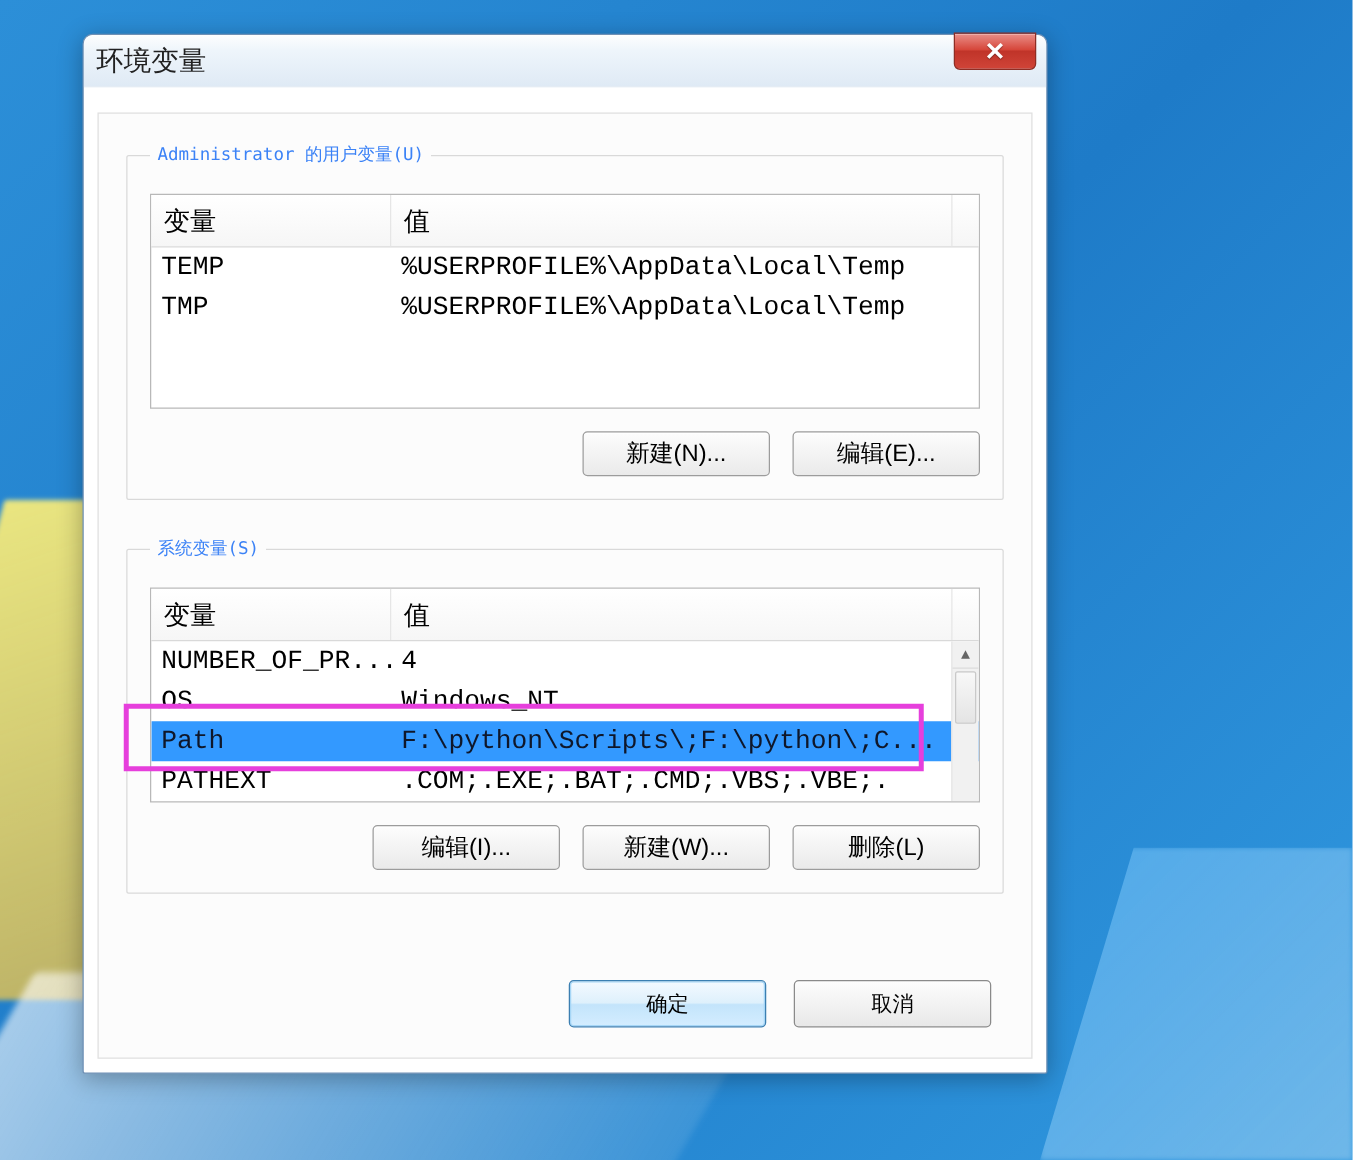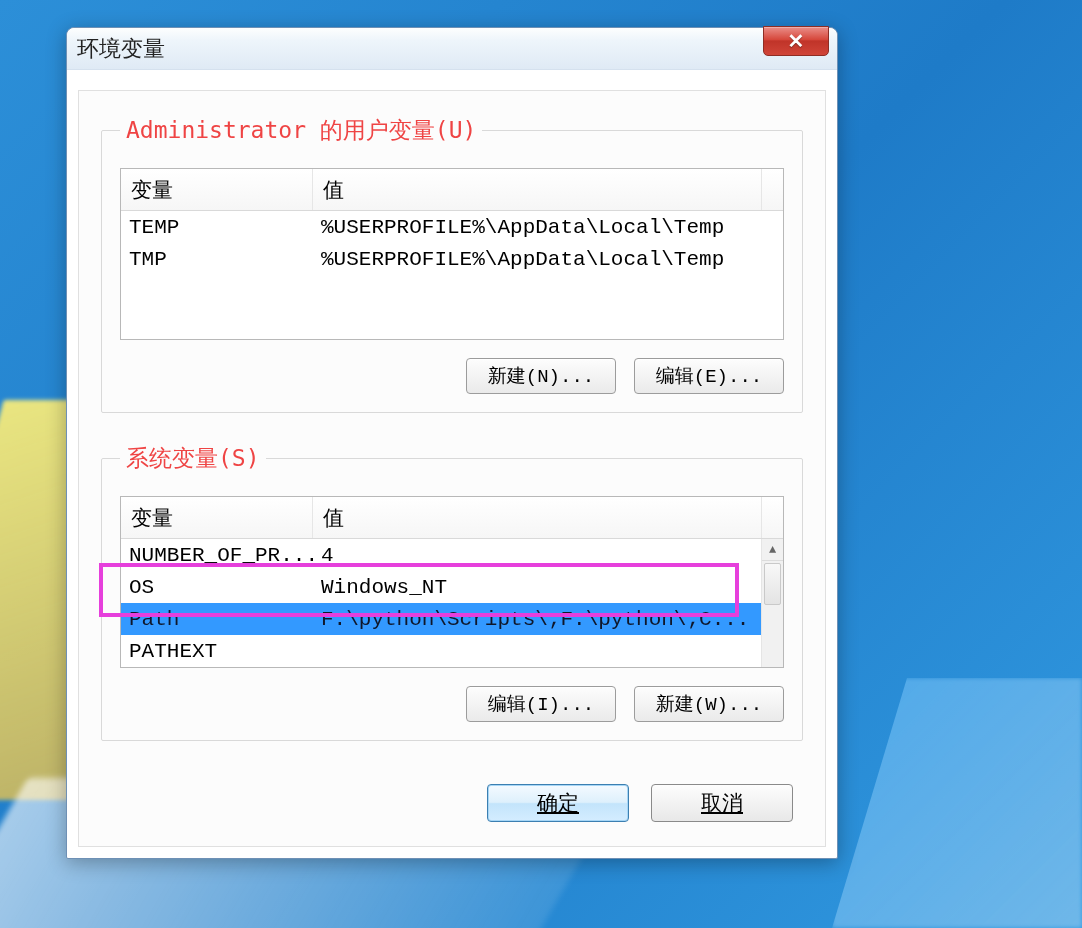--- a/index.html
+++ b/index.html
@@ -57,24 +57,24 @@
     .inner-pad { padding: 24px 22px 18px; height: 100%; display: flex; flex-direction: column; }
 
     fieldset.group {
       border: 1px solid #d9d9d9;
       border-radius: 2px;
       padding: 22px 18px 18px;
       margin-bottom: 30px;
       position: relative;
     }
     fieldset.group legend {
-      font-size: 23px;
+      font-size: 14px;
       font-family: "SimSun", monospace;
       padding: 0 6px;
-      color: #ef4444;
+      color: #3b82f6;
     }
 
     .list {
       border: 1px solid #b8b8b8;
       background: #fff;
       height: 172px;
       overflow: hidden;
       position: relative;
       font-family: "SimSun", "Courier New", monospace;
       font-size: 21px;
@@ -98,38 +98,38 @@
     .row.selected { background: #3399ff; color: #0f172a; }
 
     .scroll-area { position: absolute; right: 0; top: 0; bottom: 0; width: 22px; background: #f1f1f1; border-left: 1px solid #e5e5e5; }
     .scroll-up { position: absolute; top: 0; left:0; right:0; height: 22px; border-bottom:1px solid #dcdcdc; display:flex; align-items:center; justify-content:center; font-size:12px; color:#666; }
     .scroll-thumb { position: absolute; top: 24px; left: 2px; right: 2px; height: 42px; background: linear-gradient(to bottom,#f8f8f8,#e4e4e4); border:1px solid #c9c9c9; border-radius:2px; }
 
     .btn-row { display: flex; justify-content: flex-end; gap: 18px; margin-top: 18px; }
     .btn {
       width: 150px; height: 36px;
       font-size: 19px;
-      font-family: Liberation Mono, monospace;
+      font-family: Liberation Sans, sans-serif;
       background: linear-gradient(to bottom, #fdfdfd, #eaeaea);
       border: 1px solid #9c9c9c;
       border-radius: 4px;
       box-shadow: inset 0 1px 0 #fff;
       cursor: default;
       display: inline-flex; align-items: center; justify-content: center;
     }
 
     .dialog-buttons { margin-top: auto; display: flex; justify-content: flex-end; gap: 22px; padding-right: 10px; padding-bottom: 6px;}
     .dlg-btn {
-      width: 142px; height: 38px;
-      font-size: 21px;
+      width: 158px; height: 38px;
+      font-size: 17px;
       font-family: "SimSun", serif;
       border-radius: 4px;
       border: 1px solid #8a8a8a;
       background: linear-gradient(to bottom,#fdfdfd,#e8e8e8);
-      display: inline-flex; align-items: center; justify-content: center; text-decoration: underline;
+      display: inline-flex; align-items: center; justify-content: center;
     }
     .dlg-btn.primary {
       border: 1px solid #3c7fb1;
       background: linear-gradient(to bottom,#f4faff 0%, #def0fc 48%, #c3e4fb 52%, #d4edff 100%);
       box-shadow: 0 0 0 1px #a6d6f6 inset;
     }
 
     .highlight-box {
       position: absolute;
       left: 99px;
@@ -200,30 +200,32 @@
           <div class="row">
             <div class="c1">OS</div>
             <div class="c2">Windows_NT</div>
           </div>
           <div class="row selected">
             <div class="c1">Path</div>
             <div class="c2">F:\python\Scripts\;F:\python\;C...</div>
           </div>
           <div class="row">
             <div class="c1">PATHEXT</div>
+            <div class="c2">.COM;.EXE;.BAT;.CMD;.VBS;.VBE;.</div>
           </div>
           <div class="scroll-area">
             <div class="scroll-up">▲</div>
             <div class="scroll-thumb"></div>
           </div>
         </div>
       </div>
       <div class="btn-row">
         <button class="btn">编辑(I)...</button>
         <button class="btn">新建(W)...</button>
+        <button class="btn">删除(L)</button>
       </div>
     </fieldset>
 
     <div class="dialog-buttons">
       <button class="dlg-btn primary">确定</button>
       <button class="dlg-btn">取消</button>
     </div>
 
    </div>
   </div>

